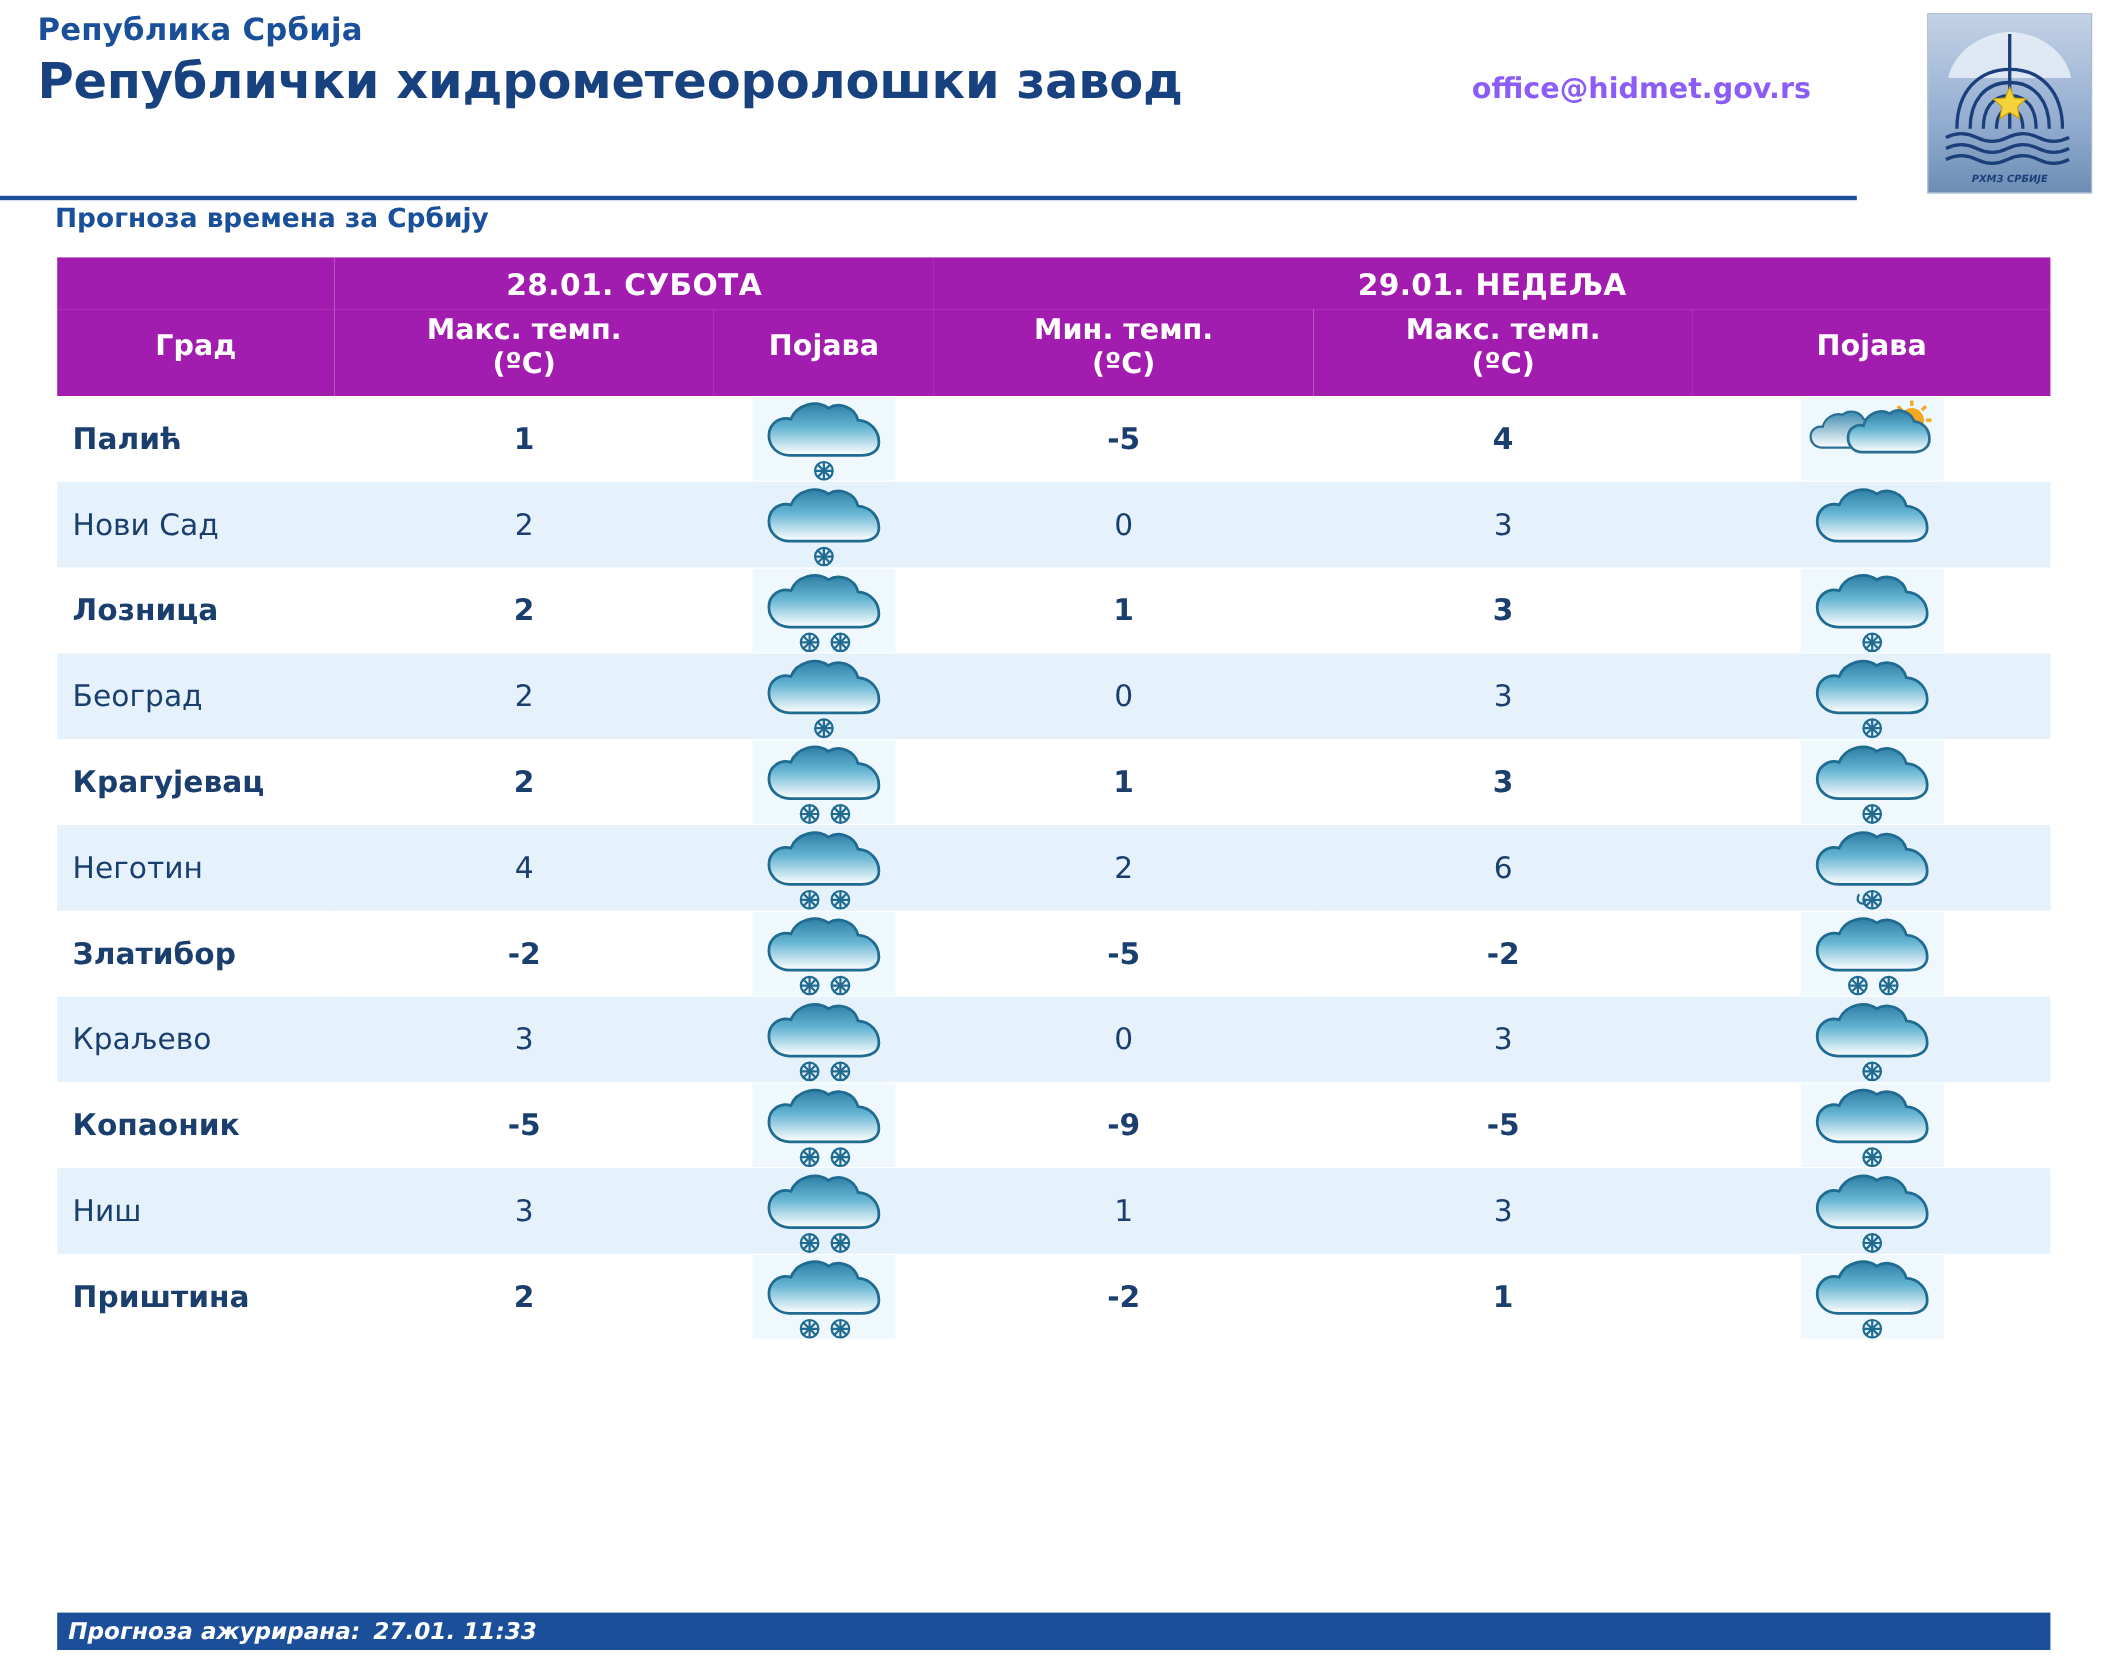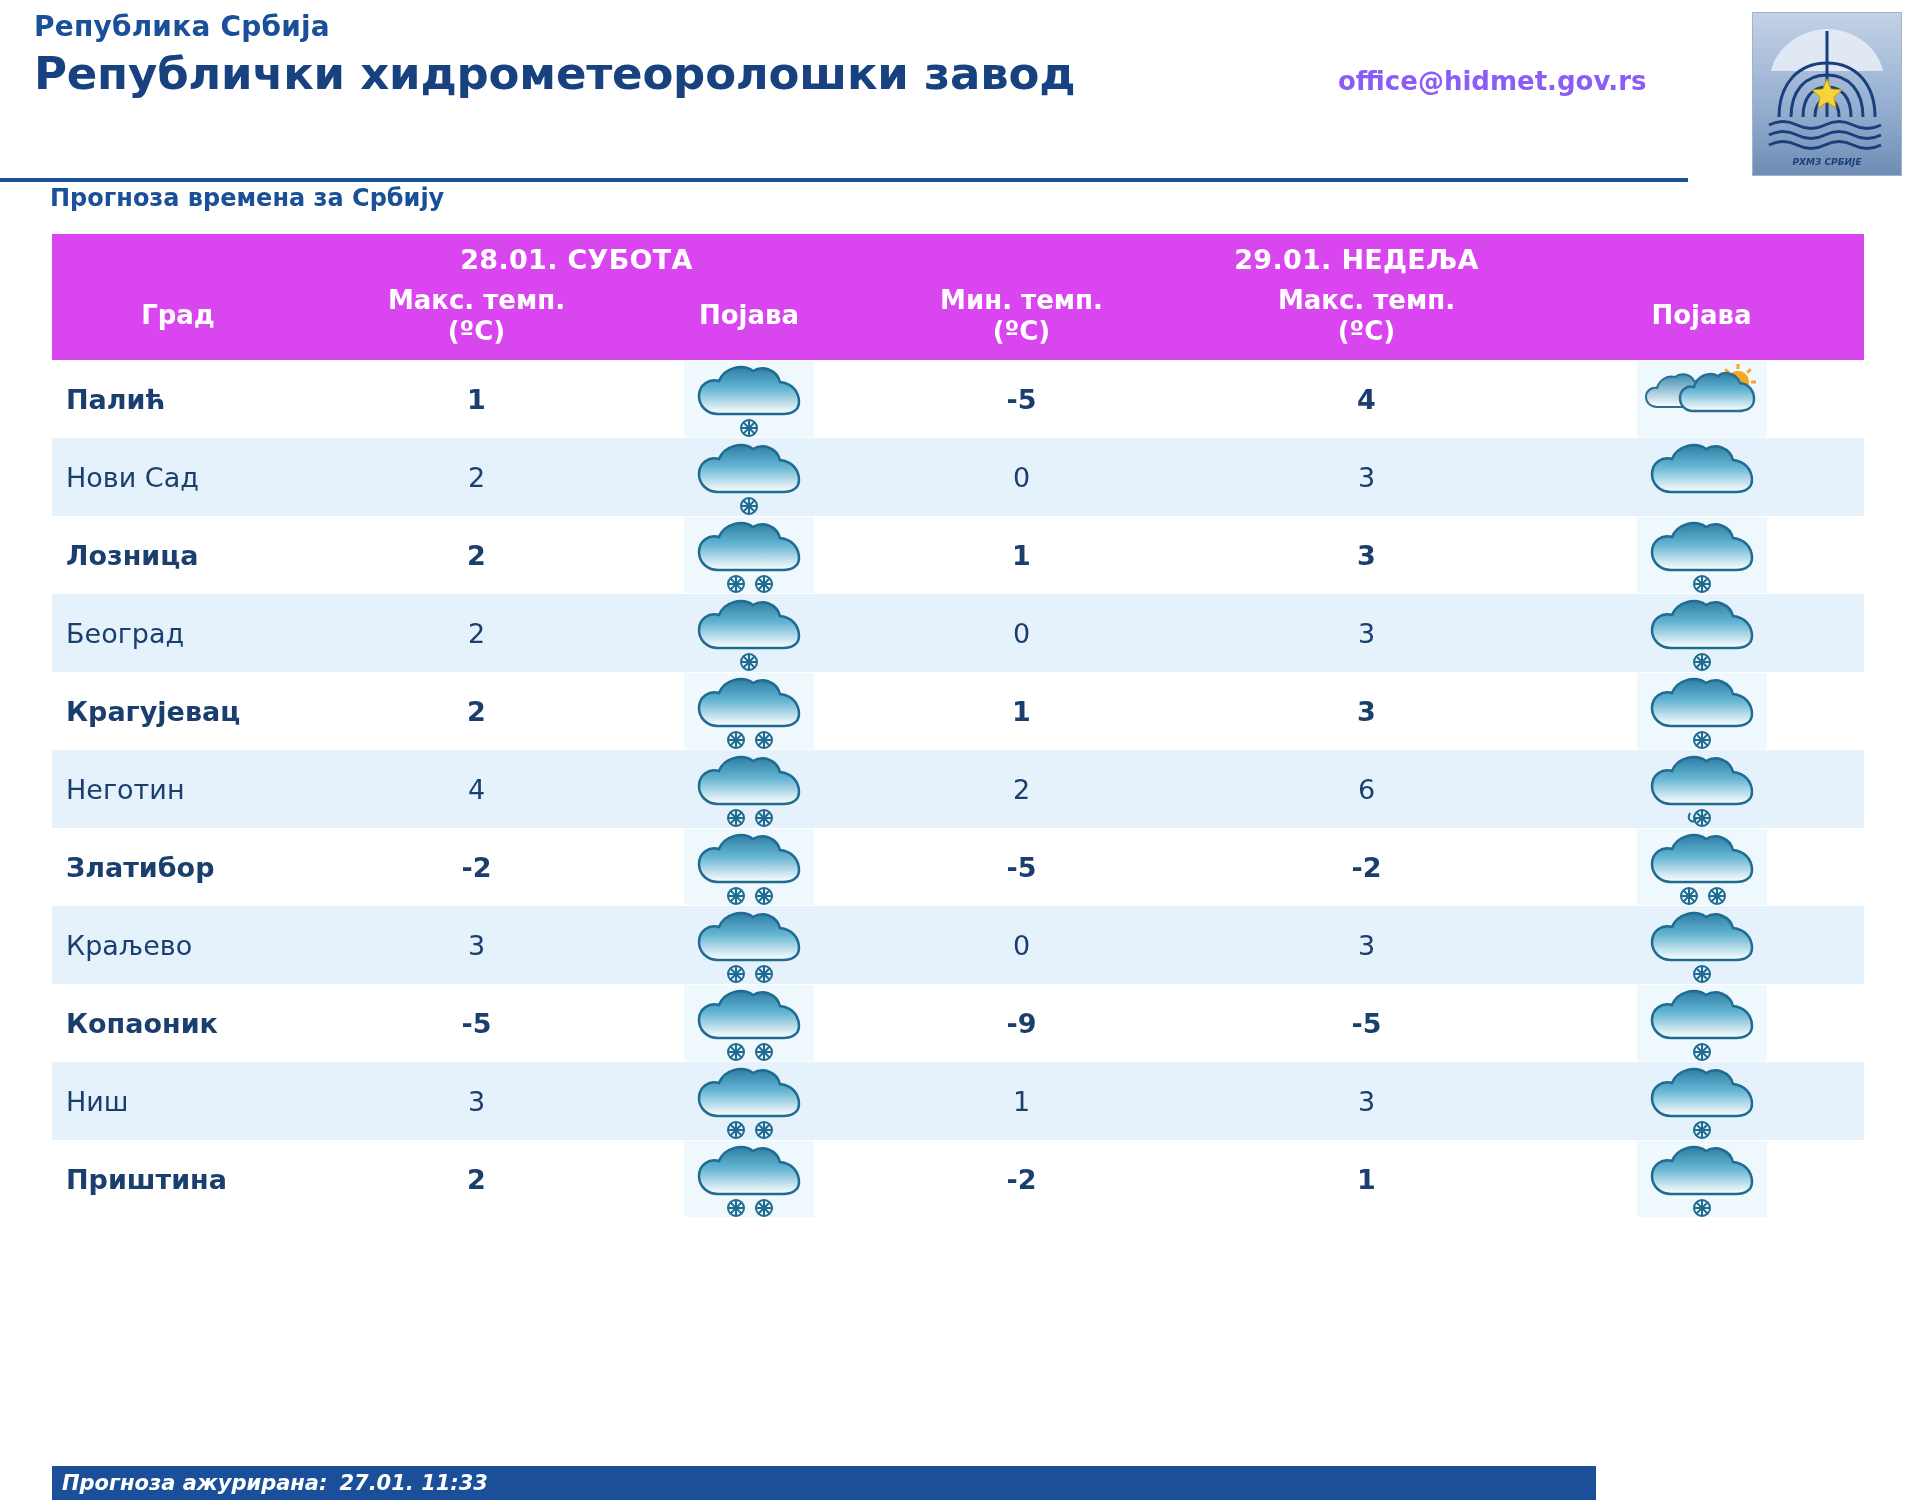--- a/index.html
+++ b/index.html
@@ -93,21 +93,21 @@
     table-layout: fixed;
   }
   table.fc col.c-city  { width: 252px; }
   table.fc col.c-max1  { width: 345px; }
   table.fc col.c-ico1  { width: 200px; }
   table.fc col.c-min2  { width: 345px; }
   table.fc col.c-max2  { width: 345px; }
   table.fc col.c-ico2  { width: 325px; }
 
   thead td, thead th {
-    background: #d946ef;
+    background: #a21caf;
     color: #ffffff;
     font-weight: bold;
     font-size: 27px;
     text-align: center;
     padding: 0;
   }
   .dayhdr {
     padding: 10px 0 6px 0;
     font-size: 27px;
     letter-spacing: 0.3px;
@@ -146,21 +146,21 @@
   }
   tbody tr.odd .iconcell { background: #eef8fd; }
   tbody tr.even .iconcell { background: #e5f2fb; }
   .iconcell svg { position: absolute; left: 0; top: 0; }
 
   
   .footer {
     position: absolute;
     left: 52px;
     top: 1466px;
-    width: 1544px;
+    width: 1812px;
     height: 34px;
     background: #1b4f99;
     color: #ffffff;
     font-size: 21px;
     font-style: italic;
     font-weight: bold;
     display: flex;
     align-items: center;
     padding-left: 10px;
     box-sizing: border-box;

